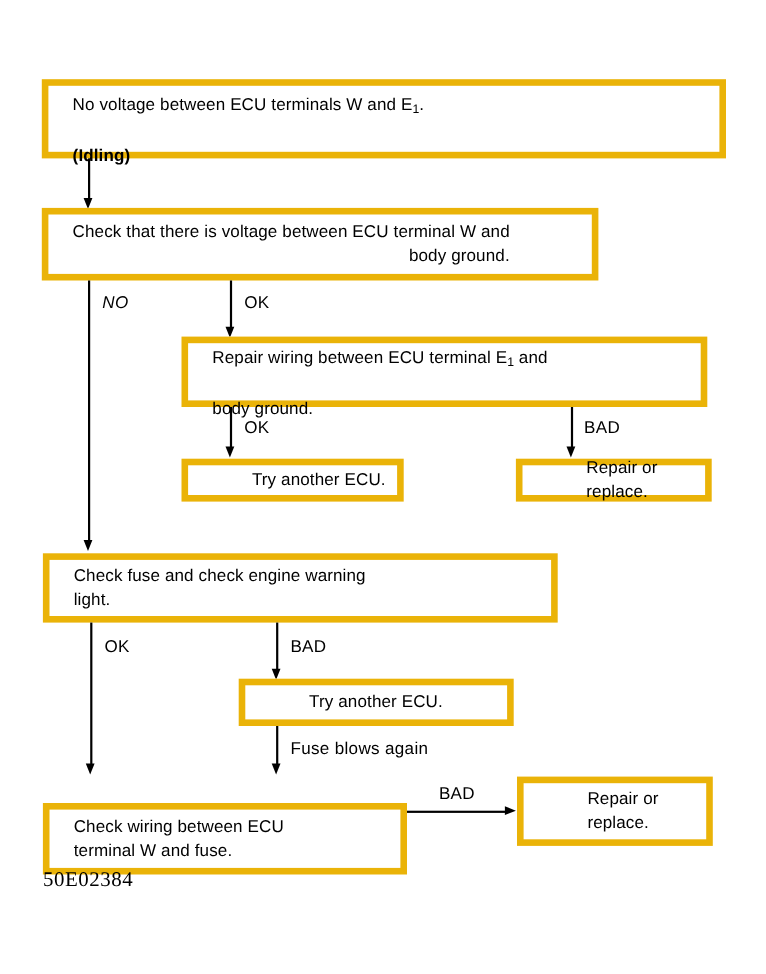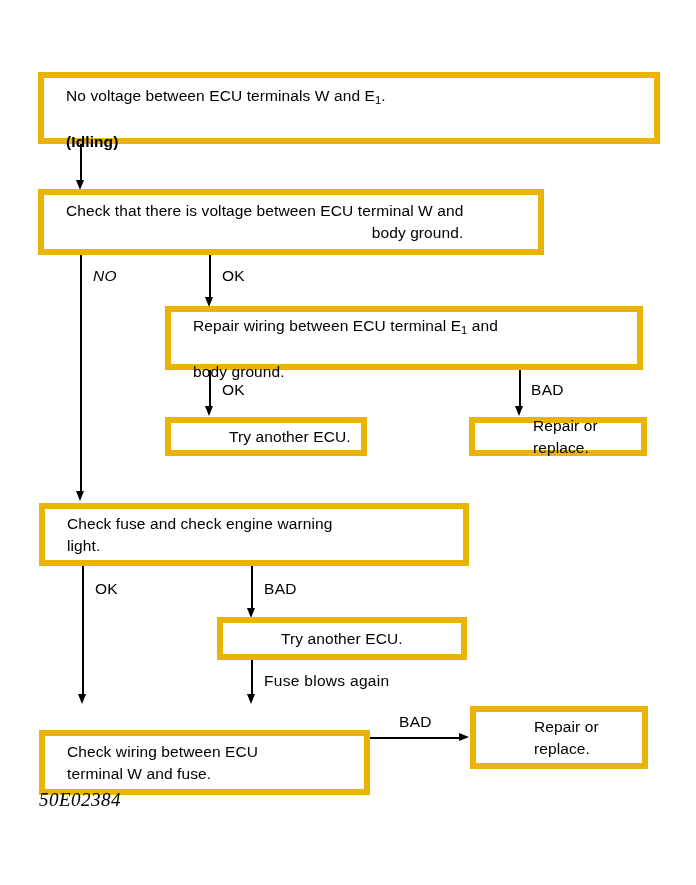--- a/index.html
+++ b/index.html
@@ -82,21 +82,20 @@
     letter-spacing: 0.3px;
     white-space: nowrap;
     color: #000000;
   }
   .caption {
     position: absolute;
     font-family: "Liberation Serif", serif;
     font-size: 19px;
     letter-spacing: 0.5px;
     color: #000000;
-    font-style: italic;
   }
 </style>
 </head>
 <body>
 
 <div id="page">
 
   <div class="box" style="left:38px; top:72px; width:622px; height:72px;">
     <div class="txt">
       <span>No voltage between ECU terminals W and E</span><span class="sub">1</span><span>.</span><br>
@@ -136,21 +135,21 @@
   <div class="edge-label" style="left:531px; top:382px;">BAD</div>
 
   <div class="box b-center" style="left:165px; top:417px; width:202px; height:39px;">
     <div class="txt">Try another ECU.</div>
   </div>
 
   <div class="box b-center" style="left:469px; top:417px; width:178px; height:39px;">
     <div class="txt">Repair or replace.</div>
   </div>
 
-  <div class="box" style="left:39px; top:503px; width:430px; height:63px;">
+  <div class="box" style="left:39px; top:503px; width:468px; height:63px;">
     <div class="txt">Check fuse and check engine warning
 light.</div>
   </div>
 
   <div class="vline" style="left:82px; top:566px; height:130px;"></div>
   <div class="arrow-down" style="left:78px; top:694px;"></div>
   <div class="edge-label" style="left:95px; top:581px;">OK</div>
 
   <div class="vline" style="left:251px; top:566px; height:44px;"></div>
   <div class="arrow-down" style="left:247px; top:608px;"></div>

